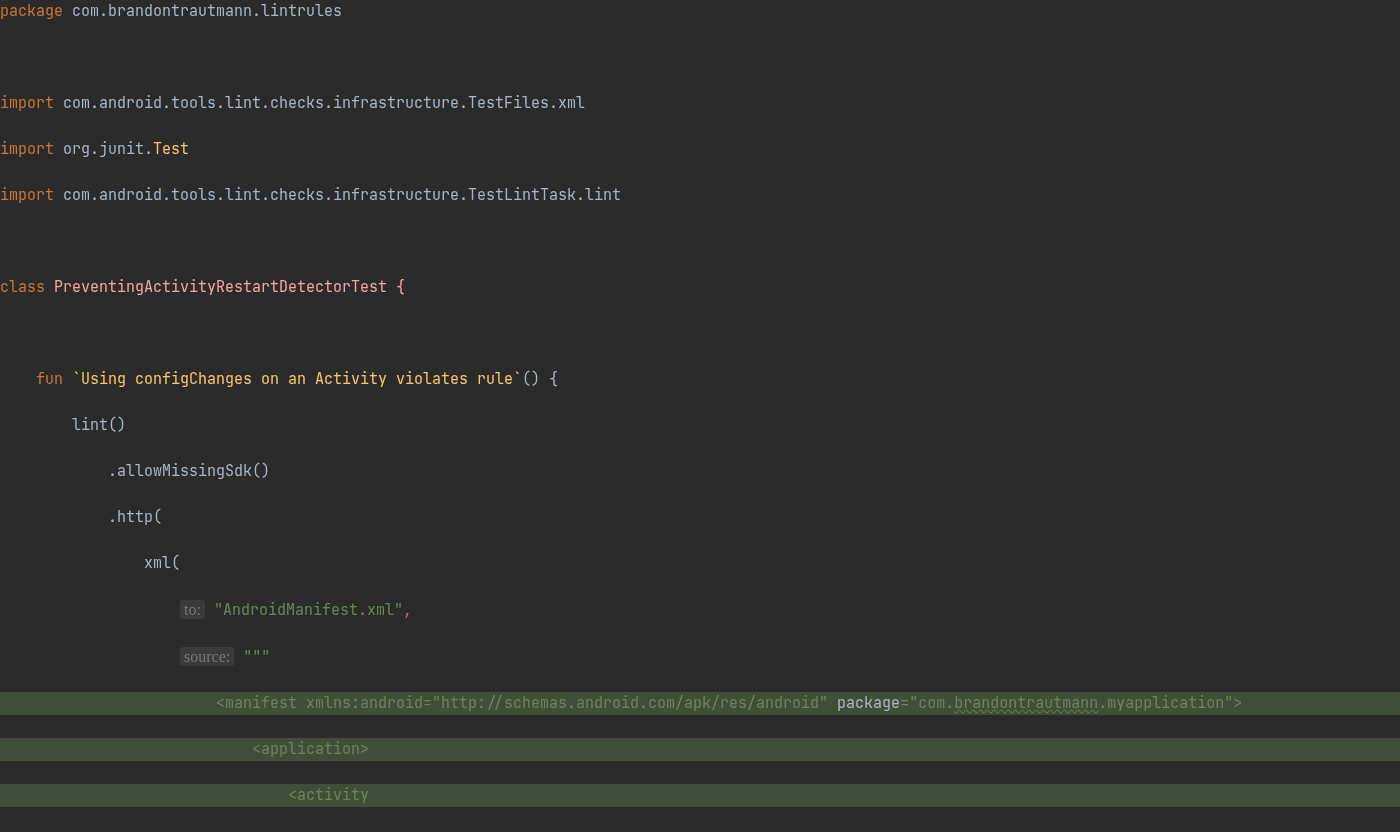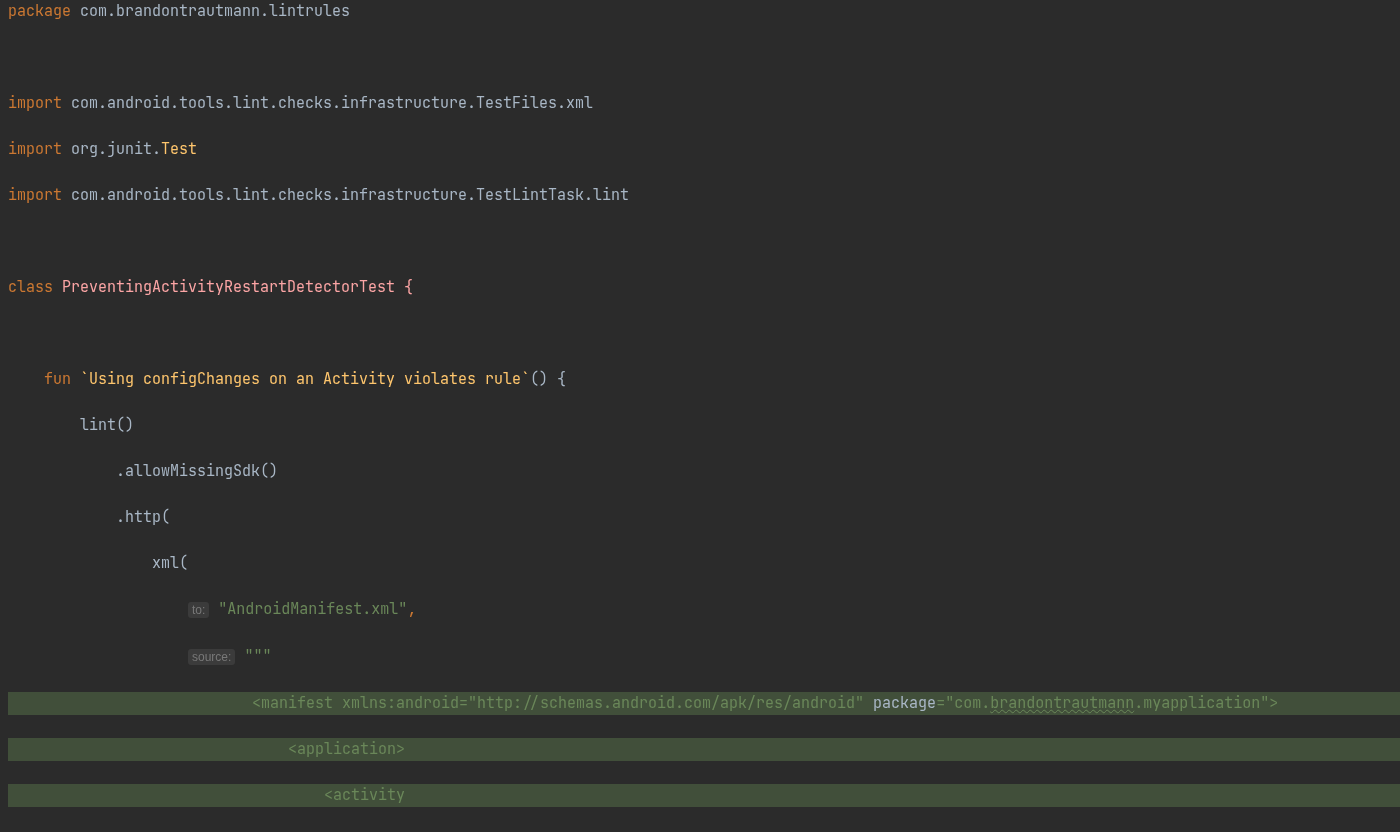--- a/index.html
+++ b/index.html
@@ -16,36 +16,35 @@
   }
   pre { font-family: inherit; white-space: pre; }
   .kw { color: #cc7832; }
   .str { color: #6a8759; }
   .ann { color: #bbb529; }
   .fn { color: #ffc66d; }
   .classname { color: #fca5a5; }
   .hint {
     background: #3b3b3b;
     color: #787878;
-    font-size: 12px;
+    font-size: 16px;
     padding: 1px 4px;
     border-radius: 3px;
-    font-family: Liberation Sans, sans-serif;
+    font-family: Liberation Serif, serif;
   }
   .underline-wavy {
     text-decoration: underline wavy #6a8759;
     text-decoration-thickness: 1px;
   }
   .hl {
     background: #414f3a;
     display: inline-block;
     width: 100%;
-    padding-left: 28px;
   }
-  .line { display: block; min-height: 23px; margin-left: 8px; }
+  .line { display: block; min-height: 23px; }
 </style>
 </head>
 <body>
 
 <pre><span class="line"><span class="kw">package</span><span> com.brandontrautmann.lintrules</span></span>
 <span class="line"></span>
 <span class="line"><span class="kw">import</span><span> com.android.tools.lint.checks.infrastructure.TestFiles.xml</span></span>
 <span class="line"><span class="kw">import</span><span> org.junit.</span><span class="fn">Test</span></span>
 <span class="line"><span class="kw">import</span><span> com.android.tools.lint.checks.infrastructure.TestLintTask.lint</span></span>
 <span class="line"></span>

